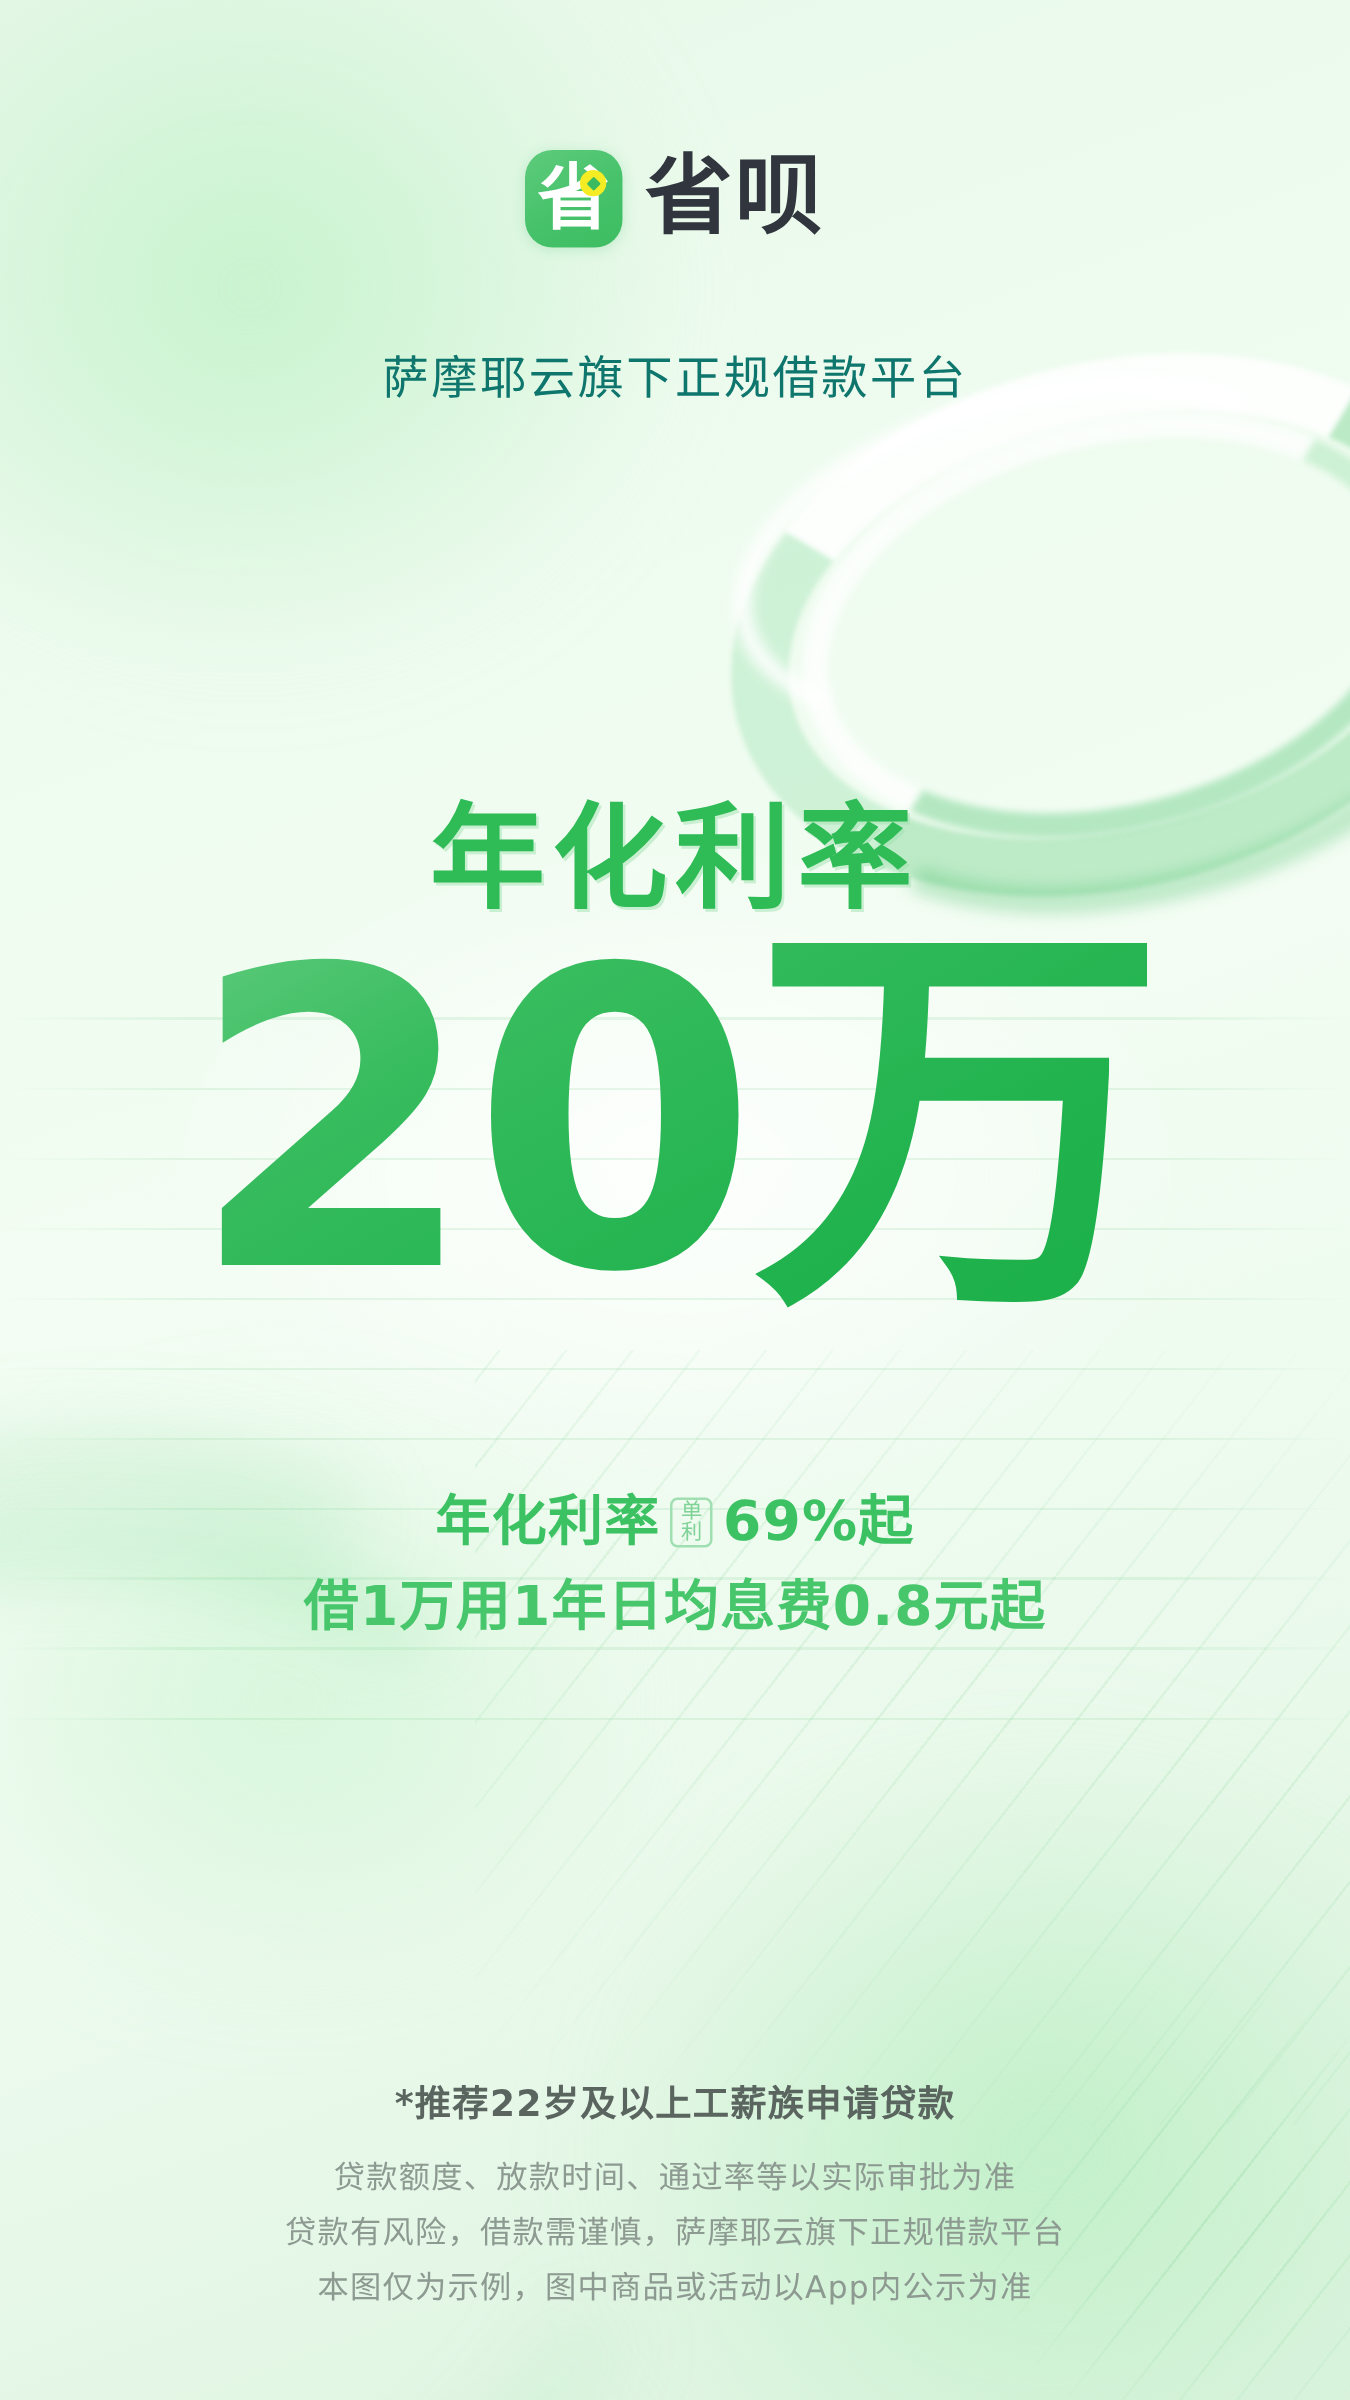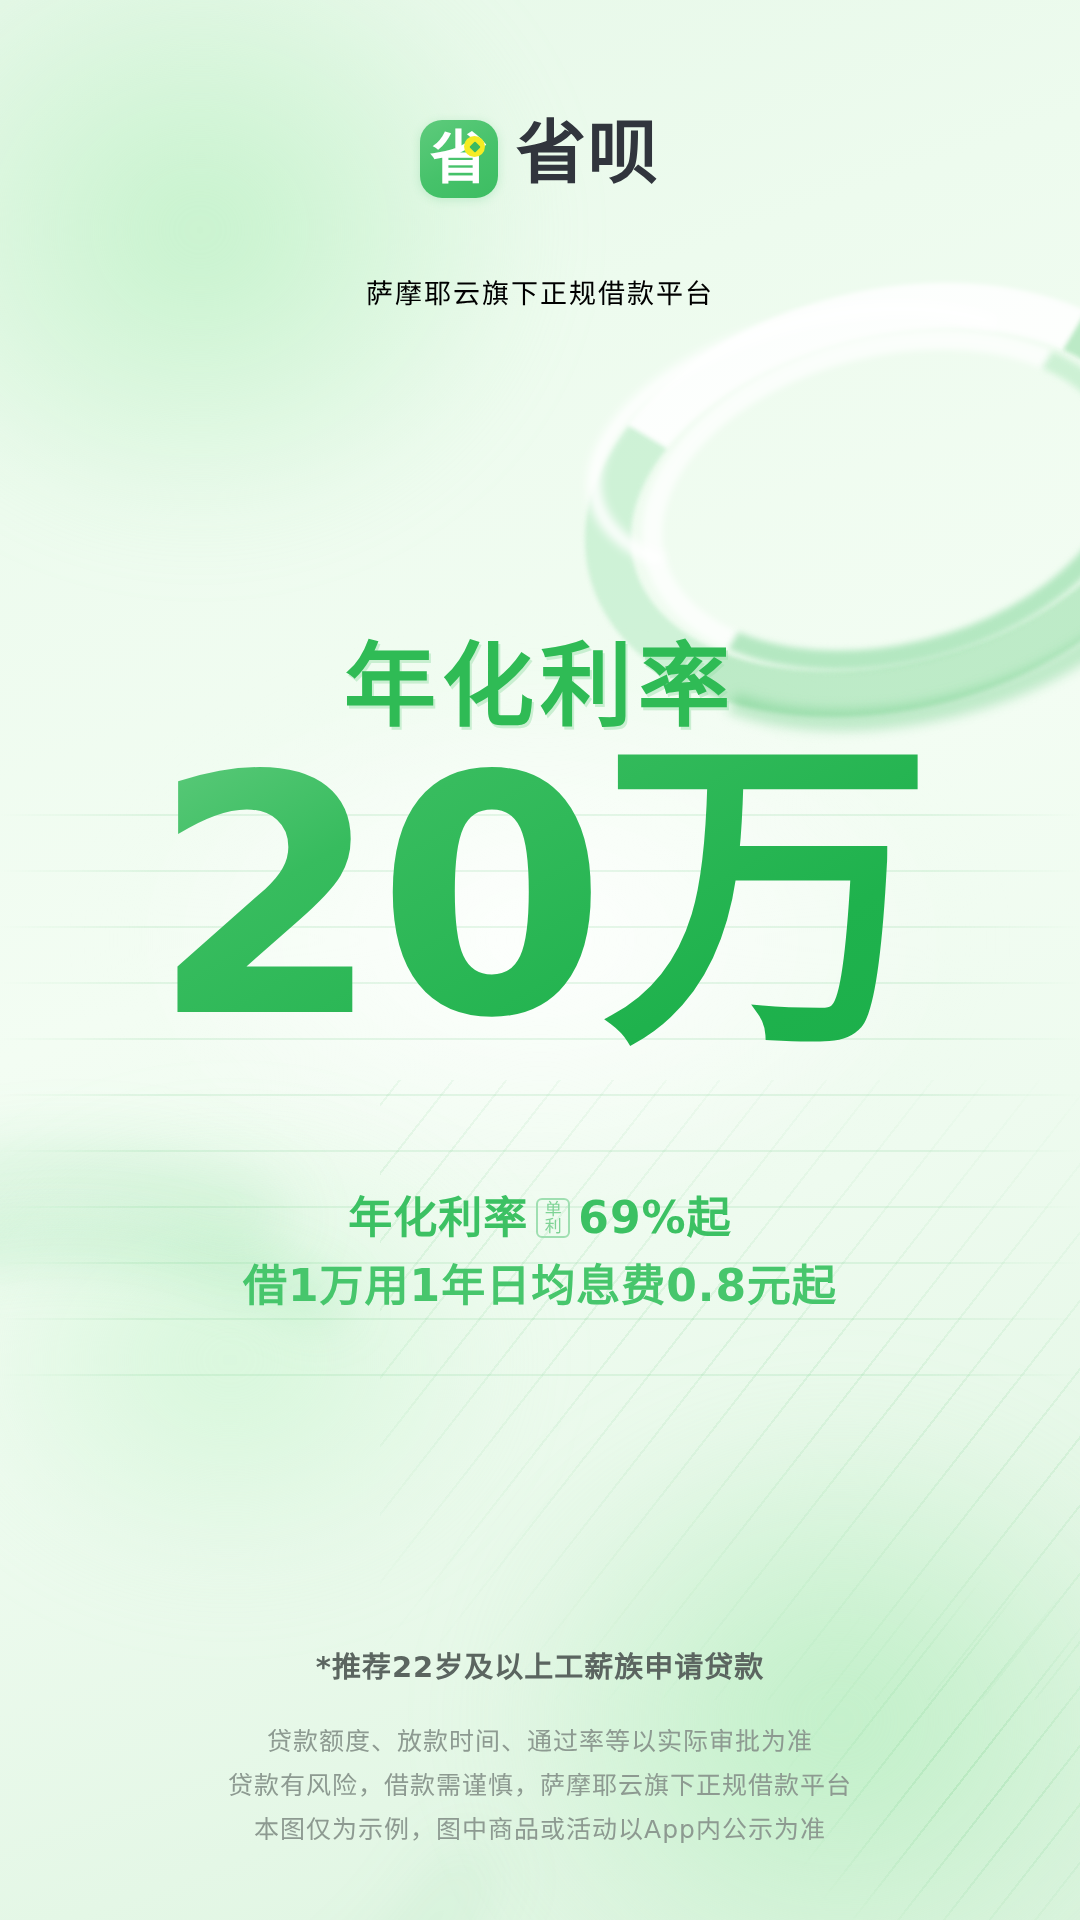--- a/index.html
+++ b/index.html
@@ -197,26 +197,26 @@
     background:#f5ec24;
     display:flex; align-items:center; justify-content:center;
   }
   .app-icon .dot i{
     width:8px; height:8px; background:#3cba60;
     transform:rotate(45deg); border-radius:1px; display:block;
   }
   .wordmark{
     font-size:70px; line-height:1; font-weight:700;
     color:#31353d; letter-spacing:2px;
-    font-family:Liberation Mono, monospace;
+    font-family:Liberation Serif, serif;
   }
   .subtitle{
     position:absolute; top:272px; left:0; width:100%;
     text-align:center;
-    font-size:27px; color:#000000; letter-spacing:2px;
+    font-size:37px; color:#0f766e; letter-spacing:2px;
     font-family:"DejaVu Sans","Liberation Sans",sans-serif;
   }
 
   
   .hero{
     position:absolute; top:640px; left:0; width:100%; text-align:center;
   }
   .hero-head{
     font-size:92px; line-height:1.02; font-weight:700;
     color:#2fbb55; letter-spacing:6px;
@@ -264,21 +264,21 @@
     letter-spacing:1px;
     font-family:"DejaVu Sans","Liberation Sans",sans-serif;
   }
 
   
   .footer{
     position:absolute; bottom:68px; left:0; width:100%; text-align:center;
   }
   .foot-head{
     font-size:29px; line-height:1; font-weight:700; color:#5b6560;
-    letter-spacing:1px; margin-bottom:38px;
+    letter-spacing:1px; margin-bottom:22px;
     font-family:"DejaVu Sans","Liberation Sans",sans-serif;
   }
   .foot-line{
     font-size:25px; line-height:44px; color:#8d9a91;
     letter-spacing:1px;
     font-family:"DejaVu Sans","Liberation Sans",sans-serif;
   }
 </style>
 </head>
 <body>

